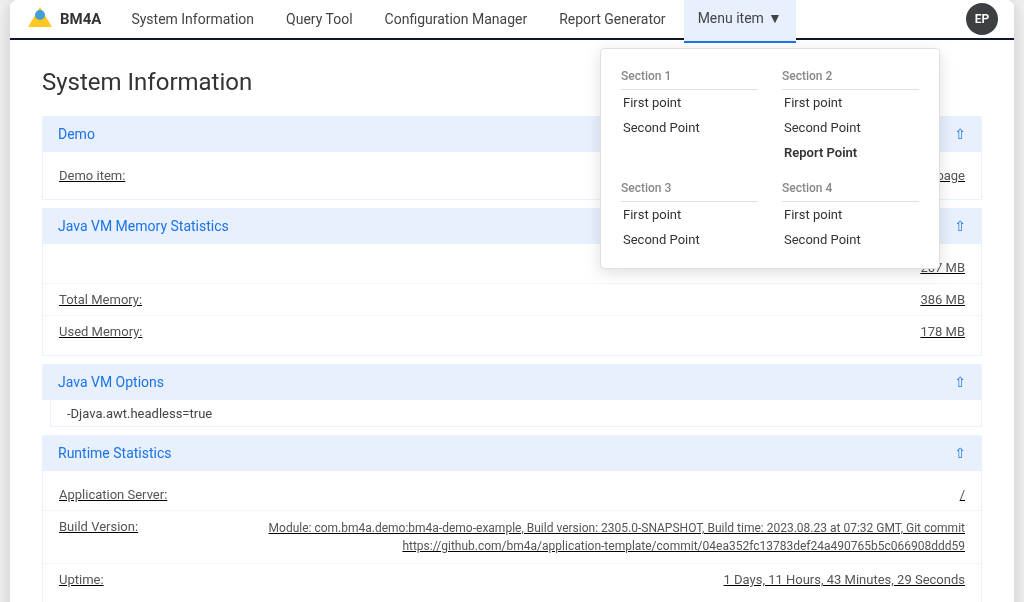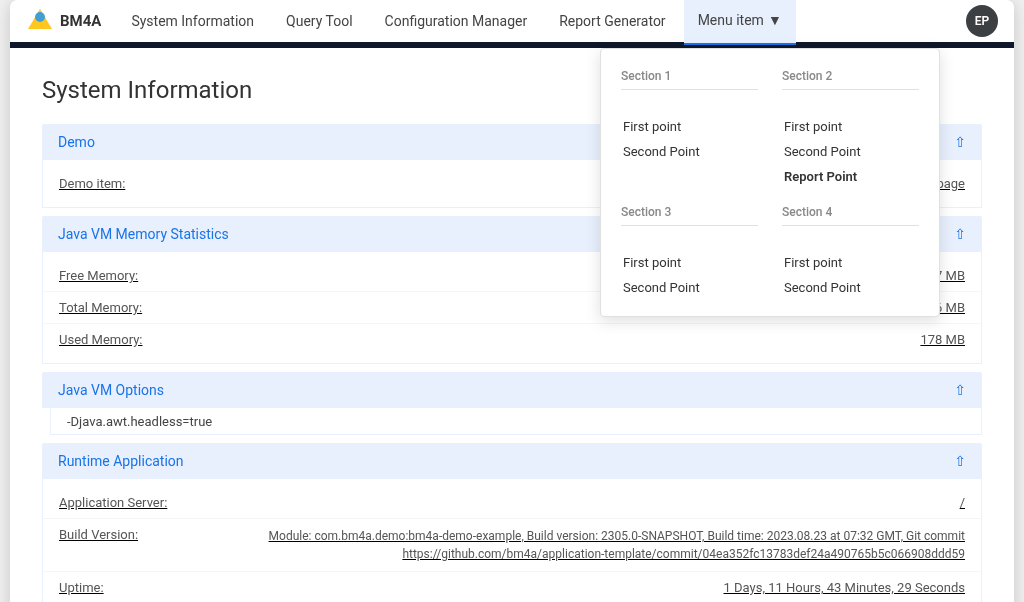--- a/index.html
+++ b/index.html
@@ -20,23 +20,23 @@
       box-shadow: 0 2px 16px rgba(0,0,0,0.18);
       overflow: hidden;
       display: flex;
       flex-direction: column;
     }
     
     .navbar {
       display: flex;
       align-items: center;
       padding: 0 16px;
-      height: 48px;
+      height: 40px;
       background: #fff;
-      border-bottom: 6px solid #0f172a;
+      border-bottom: 2px solid #0f172a;
       gap: 4px;
       position: relative;
     }
     .logo-area {
       display: flex;
       align-items: center;
       gap: 6px;
       margin-right: 12px;
     }
     .logo-icon {
@@ -101,21 +101,21 @@
       grid-template-columns: 1fr 1fr;
       padding: 0 8px;
     }
     .dropdown-section {
       padding: 8px 12px;
     }
     .section-header {
       font-size: 12px;
       color: #888;
       font-weight: 500;
-      margin-bottom: 24px;
+      margin-bottom: 0;
       padding-bottom: 6px;
       border-bottom: 1px solid #e0e0e0;
     }
     .dropdown-item {
       padding: 5px 2px;
       font-size: 13px;
       color: #333;
       cursor: pointer;
     }
     .dropdown-item.bold { font-weight: 600; }
@@ -259,21 +259,20 @@
       </div>
     </div>
 
     <div class="section-block" style="margin-top:8px;">
       <div class="section-header-bar">
         <span>Java VM Memory Statistics</span>
         <span class="chevron">⇧</span>
       </div>
       <div class="section-body">
         <div class="info-row">
-          <span class="info-label">Free Memory:</span>
           <span class="info-value">207 MB</span>
         </div>
         <div class="info-row">
           <span class="info-label">Total Memory:</span>
           <span class="info-value">386 MB</span>
         </div>
         <div class="info-row">
           <span class="info-label">Used Memory:</span>
           <span class="info-value">178 MB</span>
         </div>
@@ -285,21 +284,21 @@
         <span>Java VM Options</span>
         <span class="chevron">⇧</span>
       </div>
       <div class="jvm-options-body">
         <span class="jvm-opt-text">-Djava.awt.headless=true</span>
       </div>
     </div>
 
     <div class="section-block" style="margin-top:8px;">
       <div class="section-header-bar">
-        <span>Runtime Application</span>
+        <span>Runtime Statistics</span>
         <span class="chevron">⇧</span>
       </div>
       <div class="section-body">
         <div class="info-row">
           <span class="info-label">Application Server:</span>
           <span class="info-value">/</span>
         </div>
         <div class="info-row">
           <span class="info-label">Build Version:</span>
           <span class="build-value">Module: com.bm4a.demo:bm4a-demo-example, Build version: 2305.0-SNAPSHOT, Build time: 2023.08.23 at 07:32 GMT, Git commit https://github.com/bm4a/application-template/commit/04ea352fc13783def24a490765b5c066908ddd59</span>

